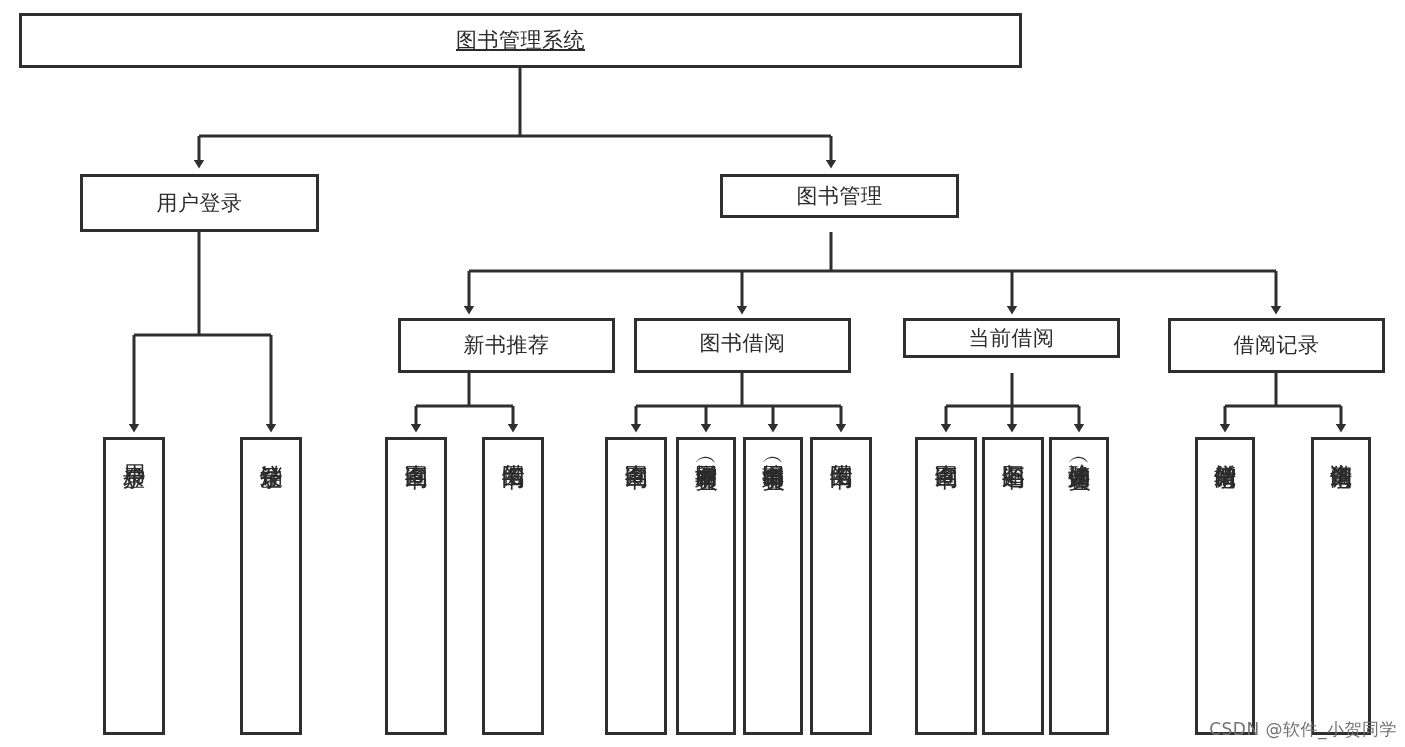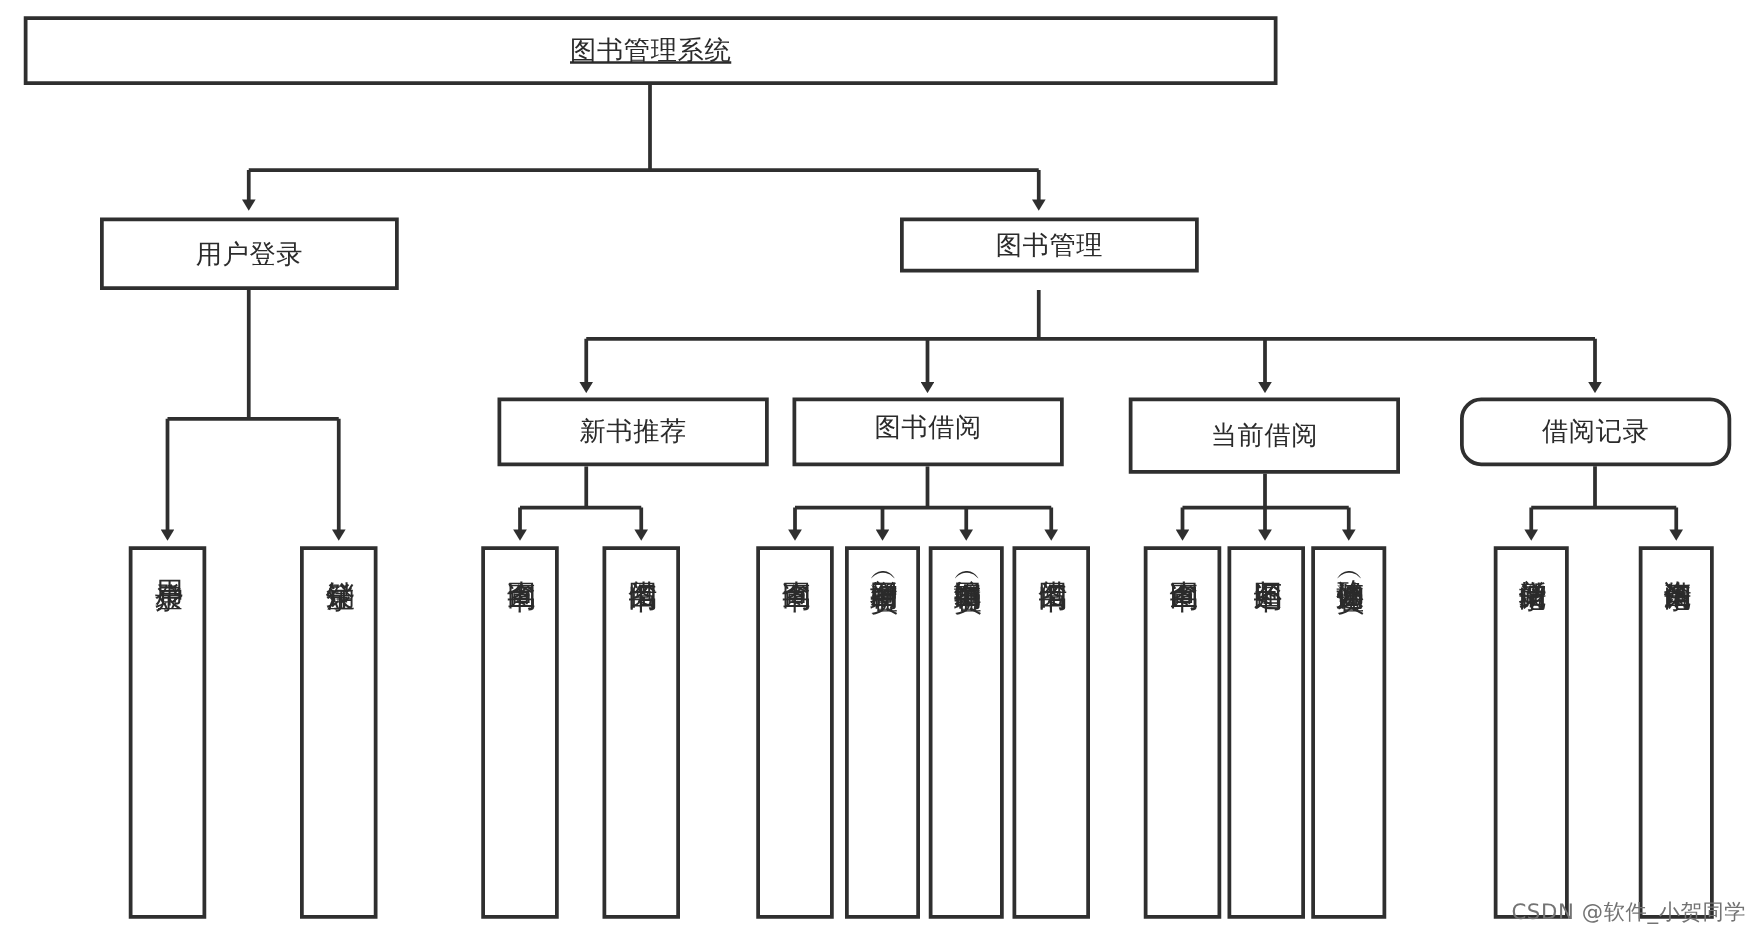--- a/index.html
+++ b/index.html
@@ -153,25 +153,25 @@
   </div>
 
   <div class="node horizontal" style="left:358px; top:318px; width:217px; height:55px;margin-left:40px;">
     <span class="node-label">新书推荐</span>
   </div>
 
   <div class="node horizontal" style="left:634px; top:318px; width:217px; height:55px;font-family:Liberation Mono, monospace;">
     <span class="node-label">图书借阅</span>
   </div>
 
-  <div class="node horizontal" style="left:903px; top:318px; width:217px; height:61px;">
+  <div class="node horizontal" style="left:903px; top:318px; width:217px; height:40px;">
     <span class="node-label">当前借阅</span>
   </div>
 
-  <div class="node horizontal" style="left:1168px; top:318px; width:217px; height:55px;border-radius:17px;">
+  <div class="node horizontal" style="left:1168px; top:318px; width:217px; height:55px;">
     <span class="node-label">借阅记录</span>
   </div>
 
   <div class="node vertical" style="left:103px; top:437px; width:62px; height:298px;">
     <span class="node-label">用户登录</span>
   </div>
 
   <div class="node vertical" style="left:240px; top:437px; width:62px; height:298px;">
     <span class="node-label">注销登录</span>
   </div>

